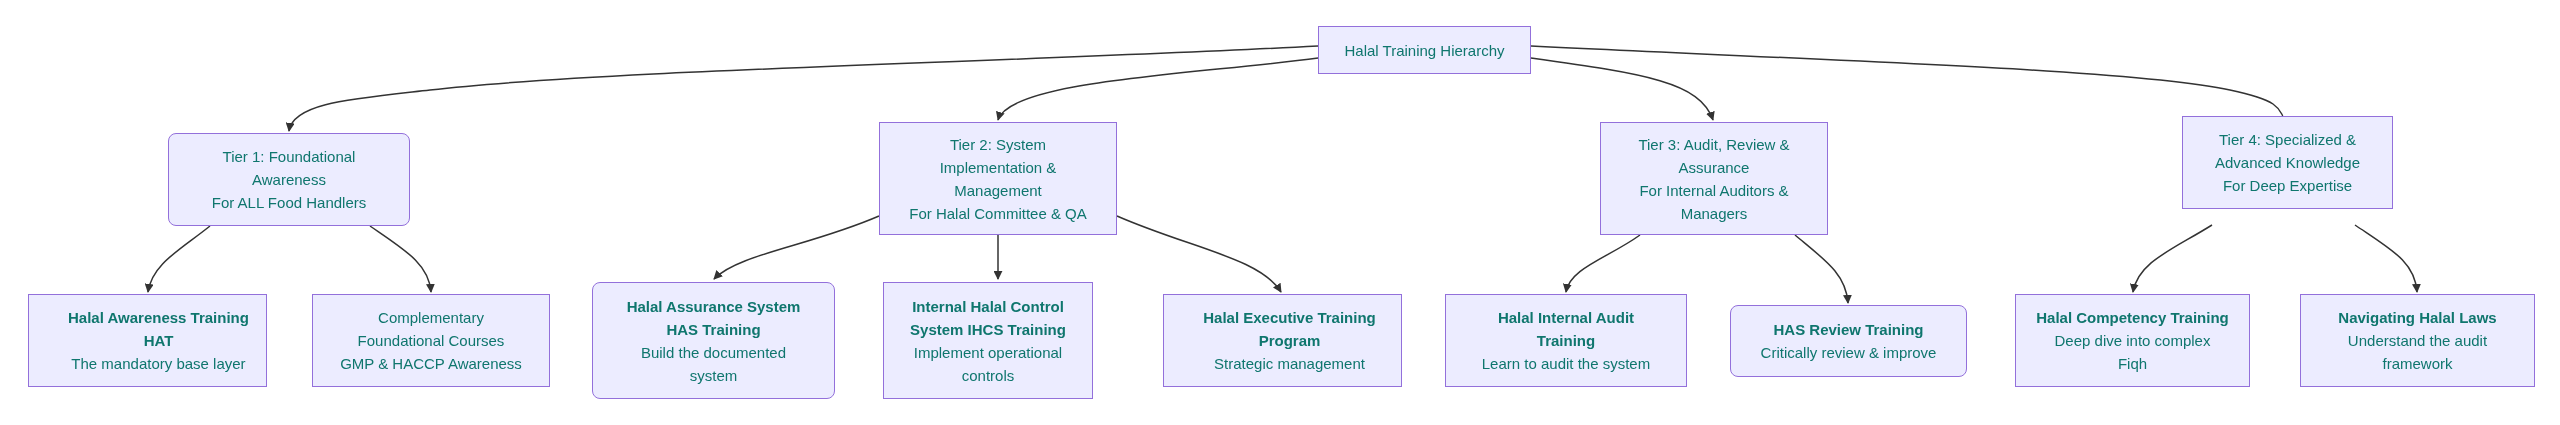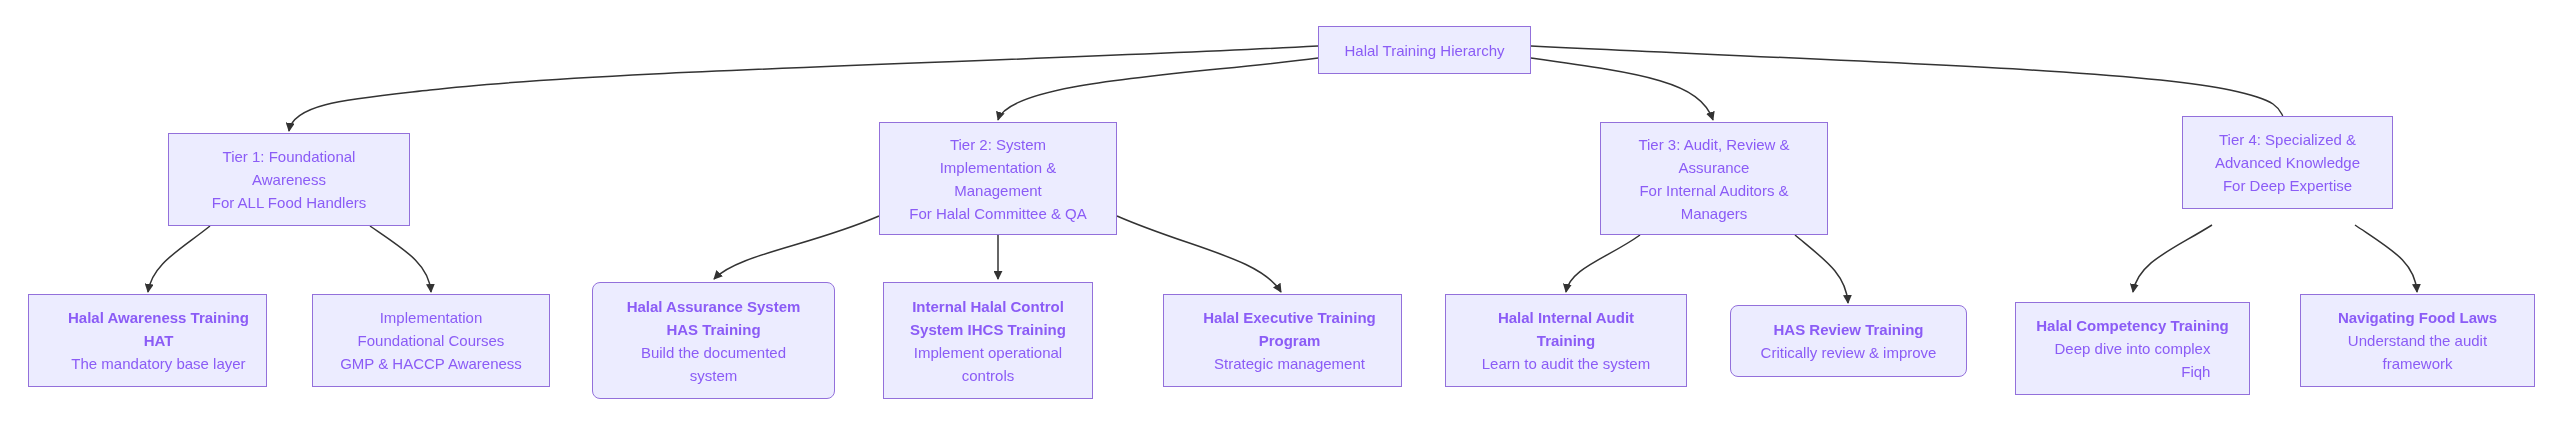--- a/index.html
+++ b/index.html
@@ -2,21 +2,21 @@
 <html><head>
 <meta charset="utf-8">
 <style>
   html, body { margin: 0; padding: 0; background: #ffffff; }
   .diagram {
     position: relative;
     width: 2560px;
     height: 425px;
     background: #ffffff;
     font-family: "Liberation Sans", sans-serif;
-    color: #8b5cf6;
+    color: #0f766e;
     overflow: hidden;
   }
   svg.edges { position: absolute; left: 0; top: 0; width: 2560px; height: 425px; }
   .edge { fill: none; stroke: #333333; stroke-width: 1.5px; }
   .arrowhead-shape { fill: #333333; stroke: none; }
   .node {
     position: absolute;
     box-sizing: border-box;
     background: #ECECFF;
     border: 1px solid #9370DB;
@@ -56,21 +56,21 @@
     <path class="edge" marker-end="url(#arrowhead)" d="M1640,235 C1608,258 1570,268 1566,292"></path>
     <path class="edge" marker-end="url(#arrowhead)" d="M1795,235 C1825,260 1846,274 1848,303"></path>
     <path class="edge" marker-end="url(#arrowhead)" d="M2212,225 C2172,250 2138,262 2133,292"></path>
     <path class="edge" marker-end="url(#arrowhead)" d="M2355,225 C2392,250 2415,262 2417,292"></path>
   </svg>
 
   <div class="node root" style="left:1318px; top:26px; width:213px; height:48px;">
     <div class="node-title">Halal Training Hierarchy</div>
   </div>
 
-  <div class="node" style="left:168px; top:133px; width:242px; height:93px;">
+  <div class="node" style="left:168px; top:133px; width:242px; height:93px;border-radius:8px;">
     <div class="node-title">Tier 1: Foundational
 Awareness</div>
     <div class="node-sub">For ALL Food Handlers</div>
   </div>
   <div class="node" style="left:879px; top:122px; width:238px; height:113px;">
     <div class="node-title">Tier 2: System
 Implementation &amp;
 Management</div>
     <div class="node-sub">For Halal Committee &amp; QA</div>
   </div>
@@ -85,21 +85,21 @@
 Advanced Knowledge</div>
     <div class="node-sub">For Deep Expertise</div>
   </div>
 
   <div class="node bold-title" style="left:28px; top:294px; width:239px; height:93px;padding-left:28px;">
     <div class="node-title">Halal Awareness Training
 HAT</div>
     <div class="node-sub">The mandatory base layer</div>
   </div>
   <div class="node" style="left:312px; top:294px; width:238px; height:93px;">
-    <div class="node-title">Implementation
+    <div class="node-title">Complementary
 Foundational Courses</div>
     <div class="node-sub">GMP &amp; HACCP Awareness</div>
   </div>
   <div class="node bold-title" style="left:592px; top:282px; width:243px; height:117px;border-radius:8px;">
     <div class="node-title">Halal Assurance System
 HAS Training</div>
     <div class="node-sub">Build the documented
 system</div>
   </div>
   <div class="node bold-title" style="left:883px; top:282px; width:210px; height:117px;">
@@ -115,24 +115,24 @@
   </div>
   <div class="node bold-title" style="left:1445px; top:294px; width:242px; height:93px;">
     <div class="node-title">Halal Internal Audit
 Training</div>
     <div class="node-sub">Learn to audit the system</div>
   </div>
   <div class="node bold-title" style="left:1730px; top:305px; width:237px; height:72px;border-radius:8px;">
     <div class="node-title">HAS Review Training</div>
     <div class="node-sub">Critically review &amp; improve</div>
   </div>
-  <div class="node bold-title" style="left:2015px; top:302px; width:235px; height:93px;text-align:right;">
+  <div class="node bold-title" style="left:2015px; top:294px; width:235px; height:93px;">
     <div class="node-title">Halal Competency Training</div>
     <div class="node-sub">Deep dive into complex
 Fiqh</div>
   </div>
   <div class="node bold-title" style="left:2300px; top:294px; width:235px; height:93px;">
-    <div class="node-title">Navigating Food Laws</div>
+    <div class="node-title">Navigating Halal Laws</div>
     <div class="node-sub">Understand the audit
 framework</div>
   </div>
 
 </div>
 
 </body></html>

